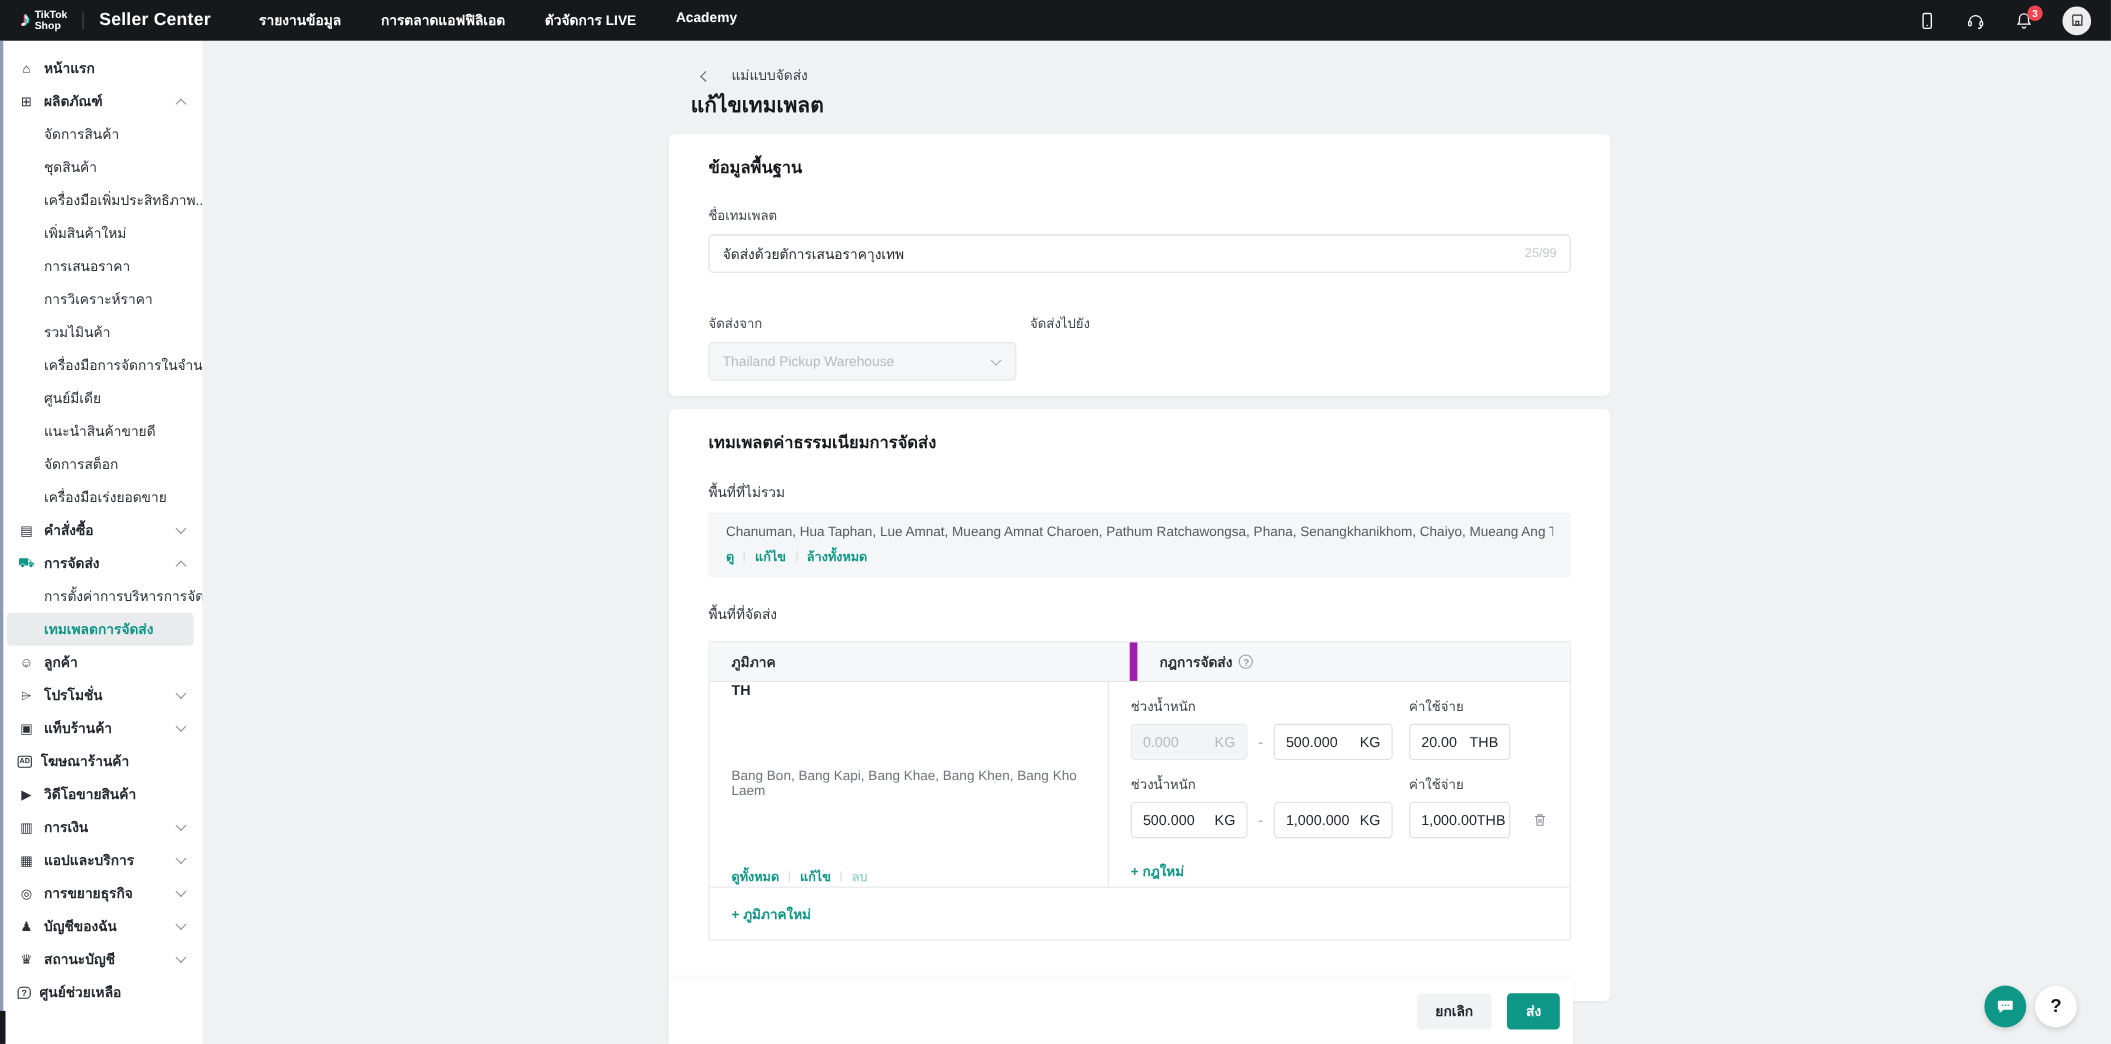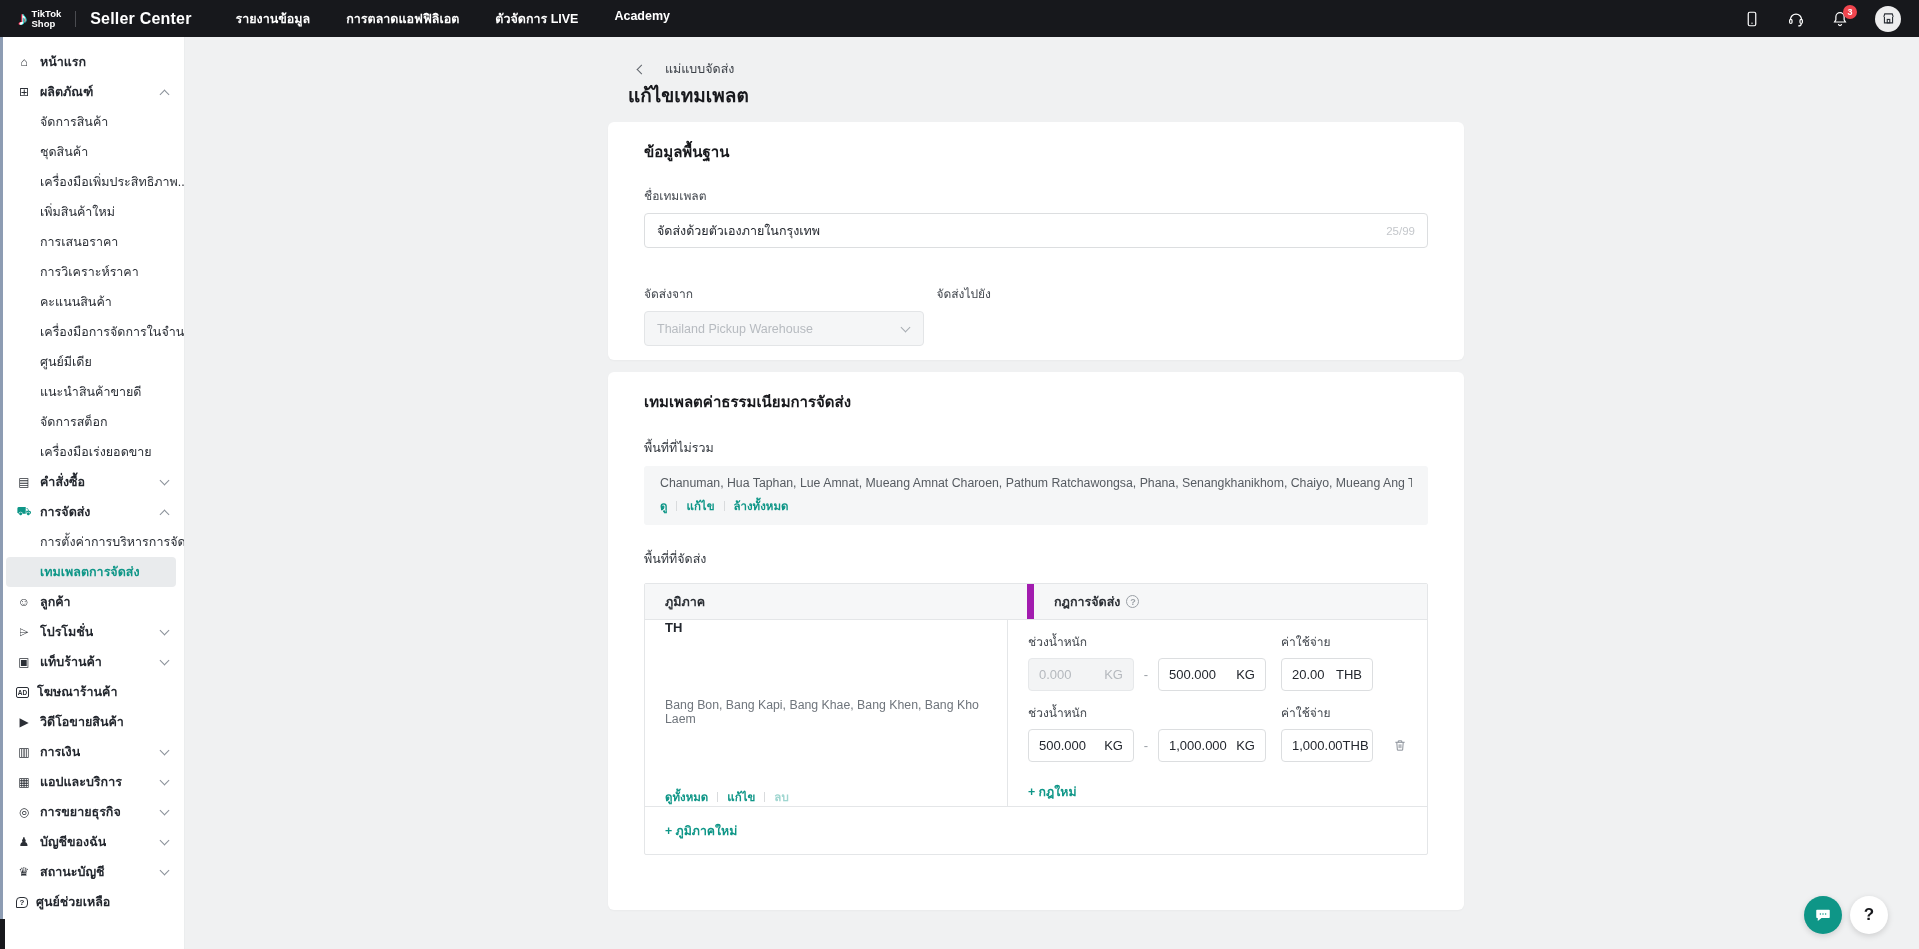--- a/index.html
+++ b/index.html
@@ -187,21 +187,21 @@
       <div class="sb-item sub">
         <span class="sb-label">เพิ่มสินค้าใหม่</span>
       </div>
       <div class="sb-item sub">
         <span class="sb-label">การเสนอราคา</span>
       </div>
       <div class="sb-item sub">
         <span class="sb-label">การวิเคราะห์ราคา</span>
       </div>
       <div class="sb-item sub">
-        <span class="sb-label">คะแนนสินค้า</span>
+        <span class="sb-label">รวมไมินค้า</span>
       </div>
       <div class="sb-item sub">
         <span class="sb-label">เครื่องมือการจัดการในจำน...</span>
       </div>
       <div class="sb-item sub">
         <span class="sb-label">ศูนย์มีเดีย</span>
       </div>
       <div class="sb-item sub">
         <span class="sb-label">แนะนำสินค้าขายดี</span>
       </div>
@@ -288,21 +288,21 @@
   <div class="breadcrumb">
     <span class="bc-chev"></span>
     <span class="bc-text">แม่แบบจัดส่ง</span>
   </div>
   <div class="page-title">แก้ไขเทมเพลต</div>
 
   <div class="card card1">
     <div class="sec-title">ข้อมูลพื้นฐาน</div>
     <div class="fld-label">ชื่อเทมเพลต</div>
     <div class="name-input">
-      <span class="val">จัดส่งด้วยตัวเองภายในกรุงเทพ</span>
+      <span class="val">จัดส่งด้วยตัการเสนอราคาุงเทพ</span>
       <span class="cnt">25/99</span>
     </div>
     <div class="sel-row">
       <div class="sel-col1">
         <div class="sel-label">จัดส่งจาก</div>
         <div class="select">
           <span class="val">Thailand Pickup Warehouse</span>
           <span class="chev"></span>
         </div>
       </div>
@@ -408,20 +408,24 @@
 
           <div class="new-rule">+ กฎใหม่</div>
         </div>
       </div>
       <div class="at-foot">
         <span class="new-region">+ ภูมิภาคใหม่</span>
       </div>
     </div>
   </div>
 
+  <div class="footbar">
+    <button class="btn cancel">ยกเลิก</button>
+    <button class="btn submit">ส่ง</button>
+  </div>
 
   <div class="float-chat">
     <svg width="18" height="18" viewBox="0 0 24 24">
         <path d="M4 5h16a1 1 0 0 1 1 1v9a1 1 0 0 1-1 1H10l-5 4v-4H4a1 1 0 0 1-1-1V6a1 1 0 0 1 1-1z" fill="#fff"></path>
         <circle cx="8.5" cy="10.5" r="1" fill="#0e9687"></circle>
         <circle cx="12" cy="10.5" r="1" fill="#0e9687"></circle>
         <circle cx="15.5" cy="10.5" r="1" fill="#0e9687"></circle>
       </svg>
   </div>
   <div class="float-help">?</div>

